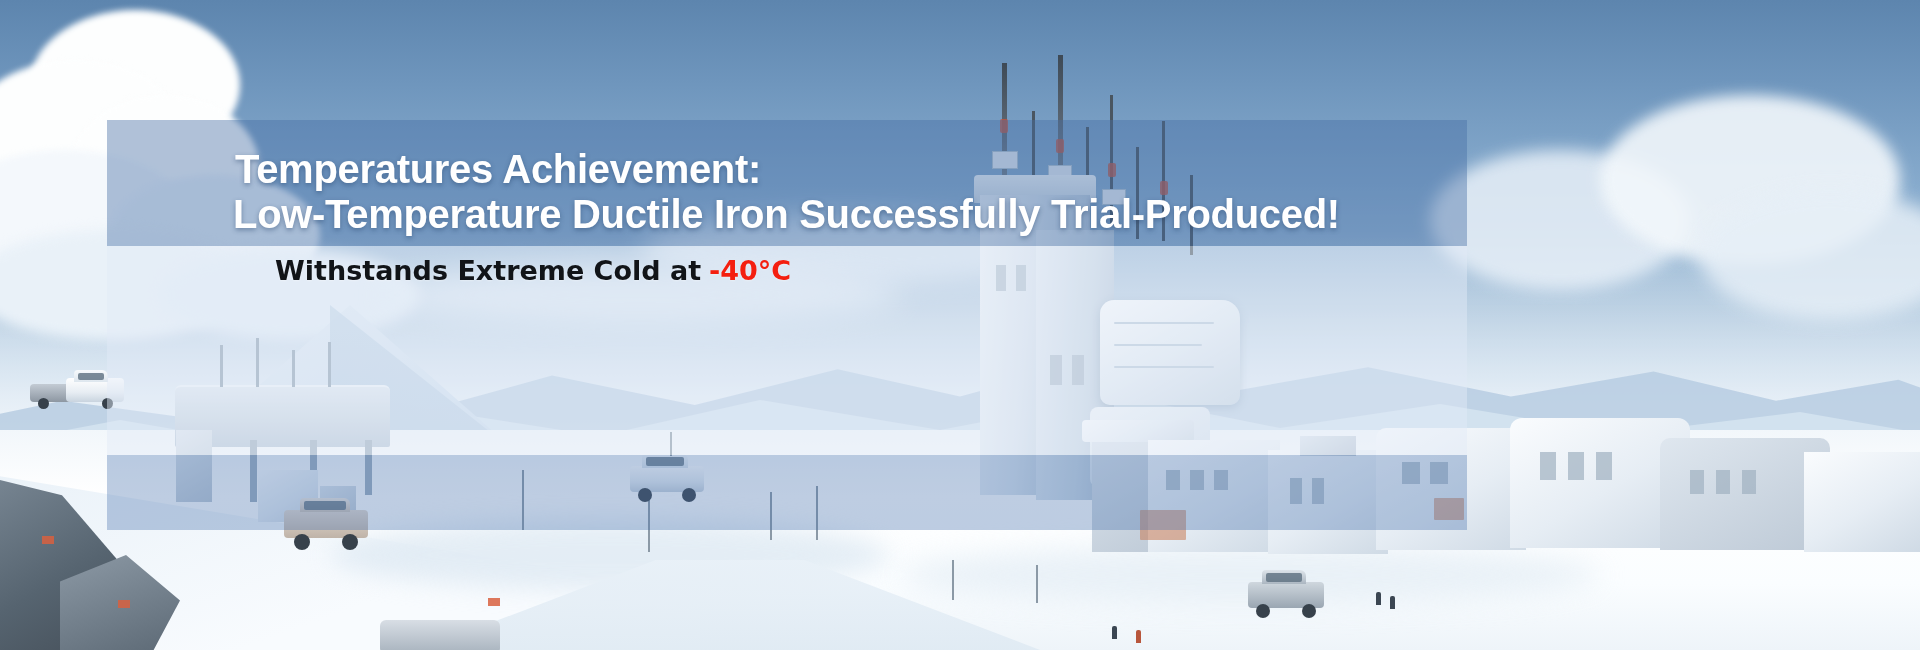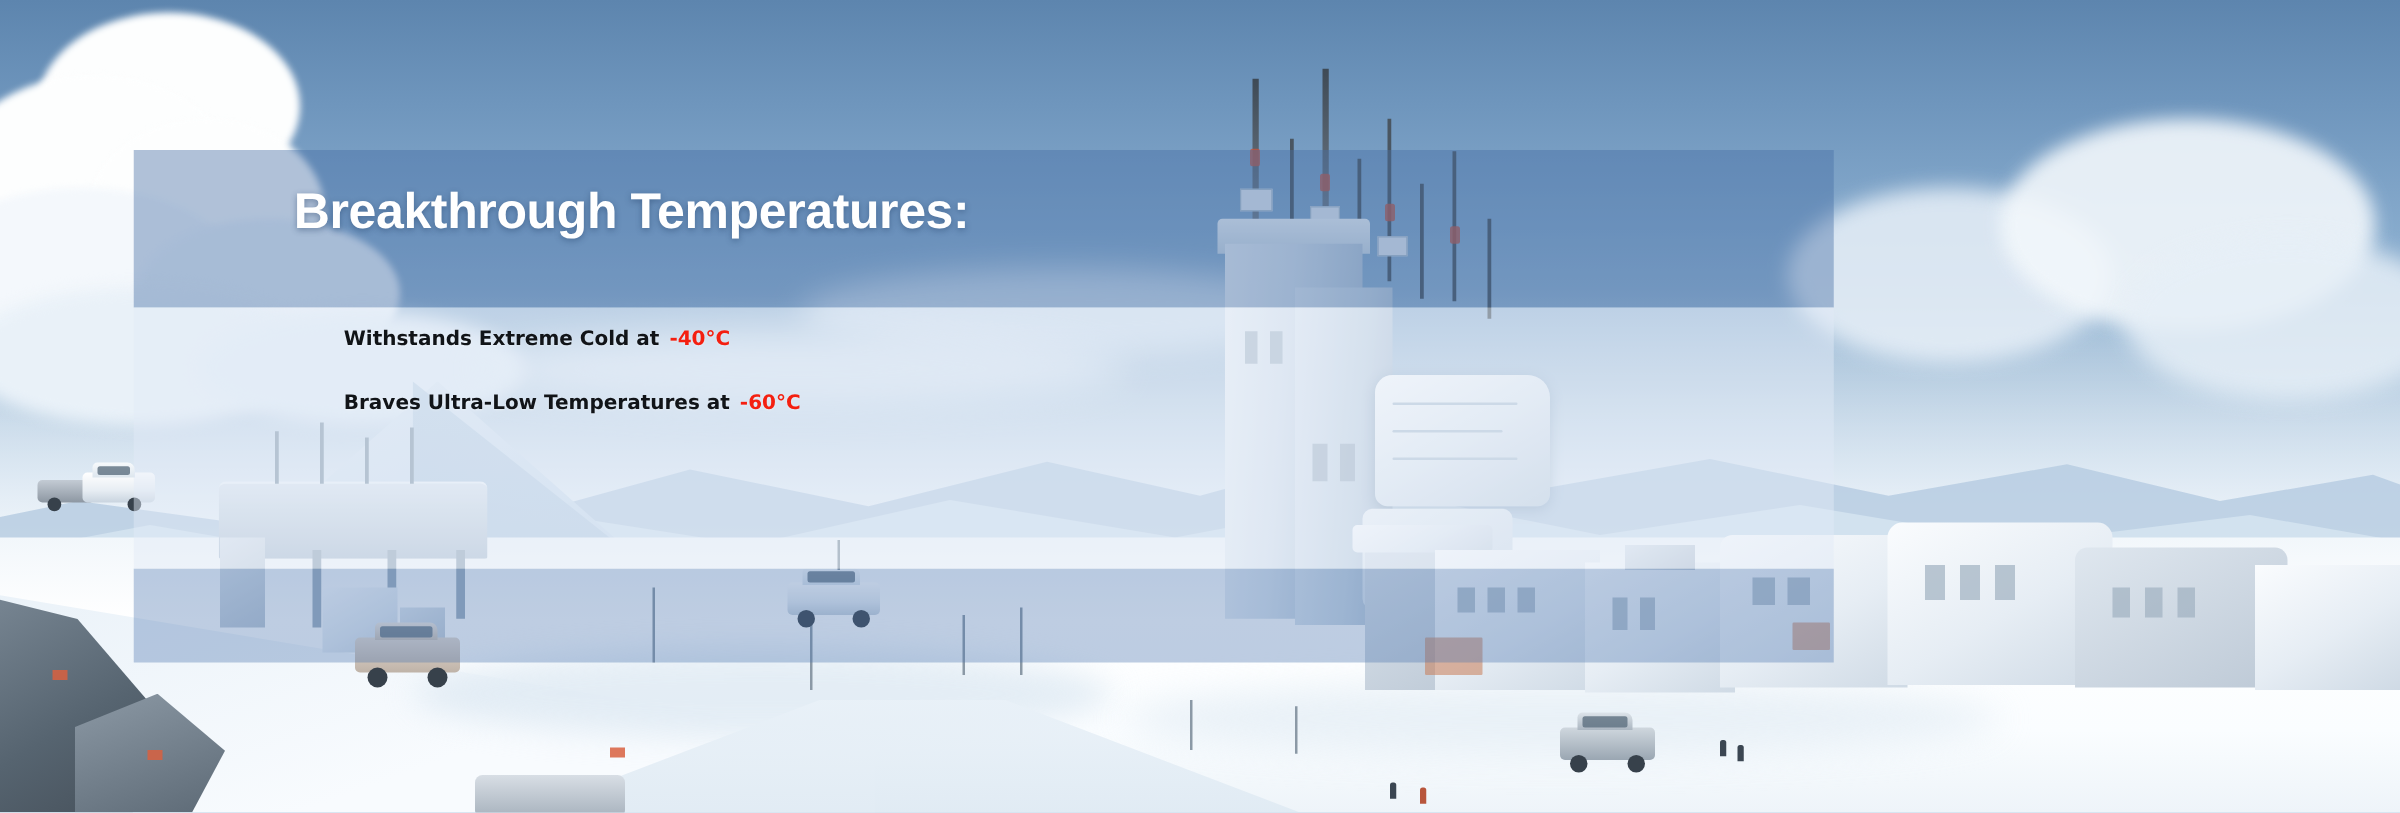--- a/index.html
+++ b/index.html
@@ -192,21 +192,21 @@
   }
   .bul-block{margin-bottom:20px;}
   .bul-row{
     display:block;color:#111418;font-weight:bold;font-size:22px;line-height:30px;
     padding-left:168px;
   }
   .bul-row .dot{
     display:inline-block;width:30px;color:#111418;font-size:20px;
   }
   .bul-sub{
-    display:block;color:#111418;font-weight:bold;font-size:16px;line-height:31px;
+    display:block;color:#111418;font-weight:bold;font-size:27px;line-height:31px;
     padding-left:168px;
     text-shadow:0 1px 2px rgba(255,255,255,.35);
   }
   .temp{color:#f41f10;}
   .sp{display:inline-block;width:8px;}
 </style>
 </head>
 <body>
 
 <div id="banner">
@@ -374,28 +374,28 @@
     <div style="position:absolute;left:380px;top:614px;">
       <div class="veh-body" style="left:0;top:6px;width:120px;height:34px;background:linear-gradient(180deg,#d8dee5,#a7b2bd);border-radius:6px;"></div>
     </div>
   </div>
 
   <div class="ov-title"></div>
   <div class="ov-body"></div>
   <div class="ov-foot"></div>
 
   <div class="headline">
-    <span class="l1">Breakthrough Temperatures:</span>
+    <span class="l1">Temperatures Achievement:</span>
+    <span class="l2">Low-Temperature Ductile Iron Successfully Trial-Produced!</span>
   </div>
 
   <div class="bullets">
 
     <div class="bul-block">
       <span class="bul-sub"><span>Withstands Extreme Cold at</span><span class="sp"></span><span class="temp">-40°C</span></span>
     </div>
 
     <div class="bul-block">
-      <span class="bul-sub"><span>Braves Ultra-Low Temperatures at</span><span class="sp"></span><span class="temp">-60°C</span></span>
     </div>
 
   </div>
 
 </div>
 
 </body></html>

